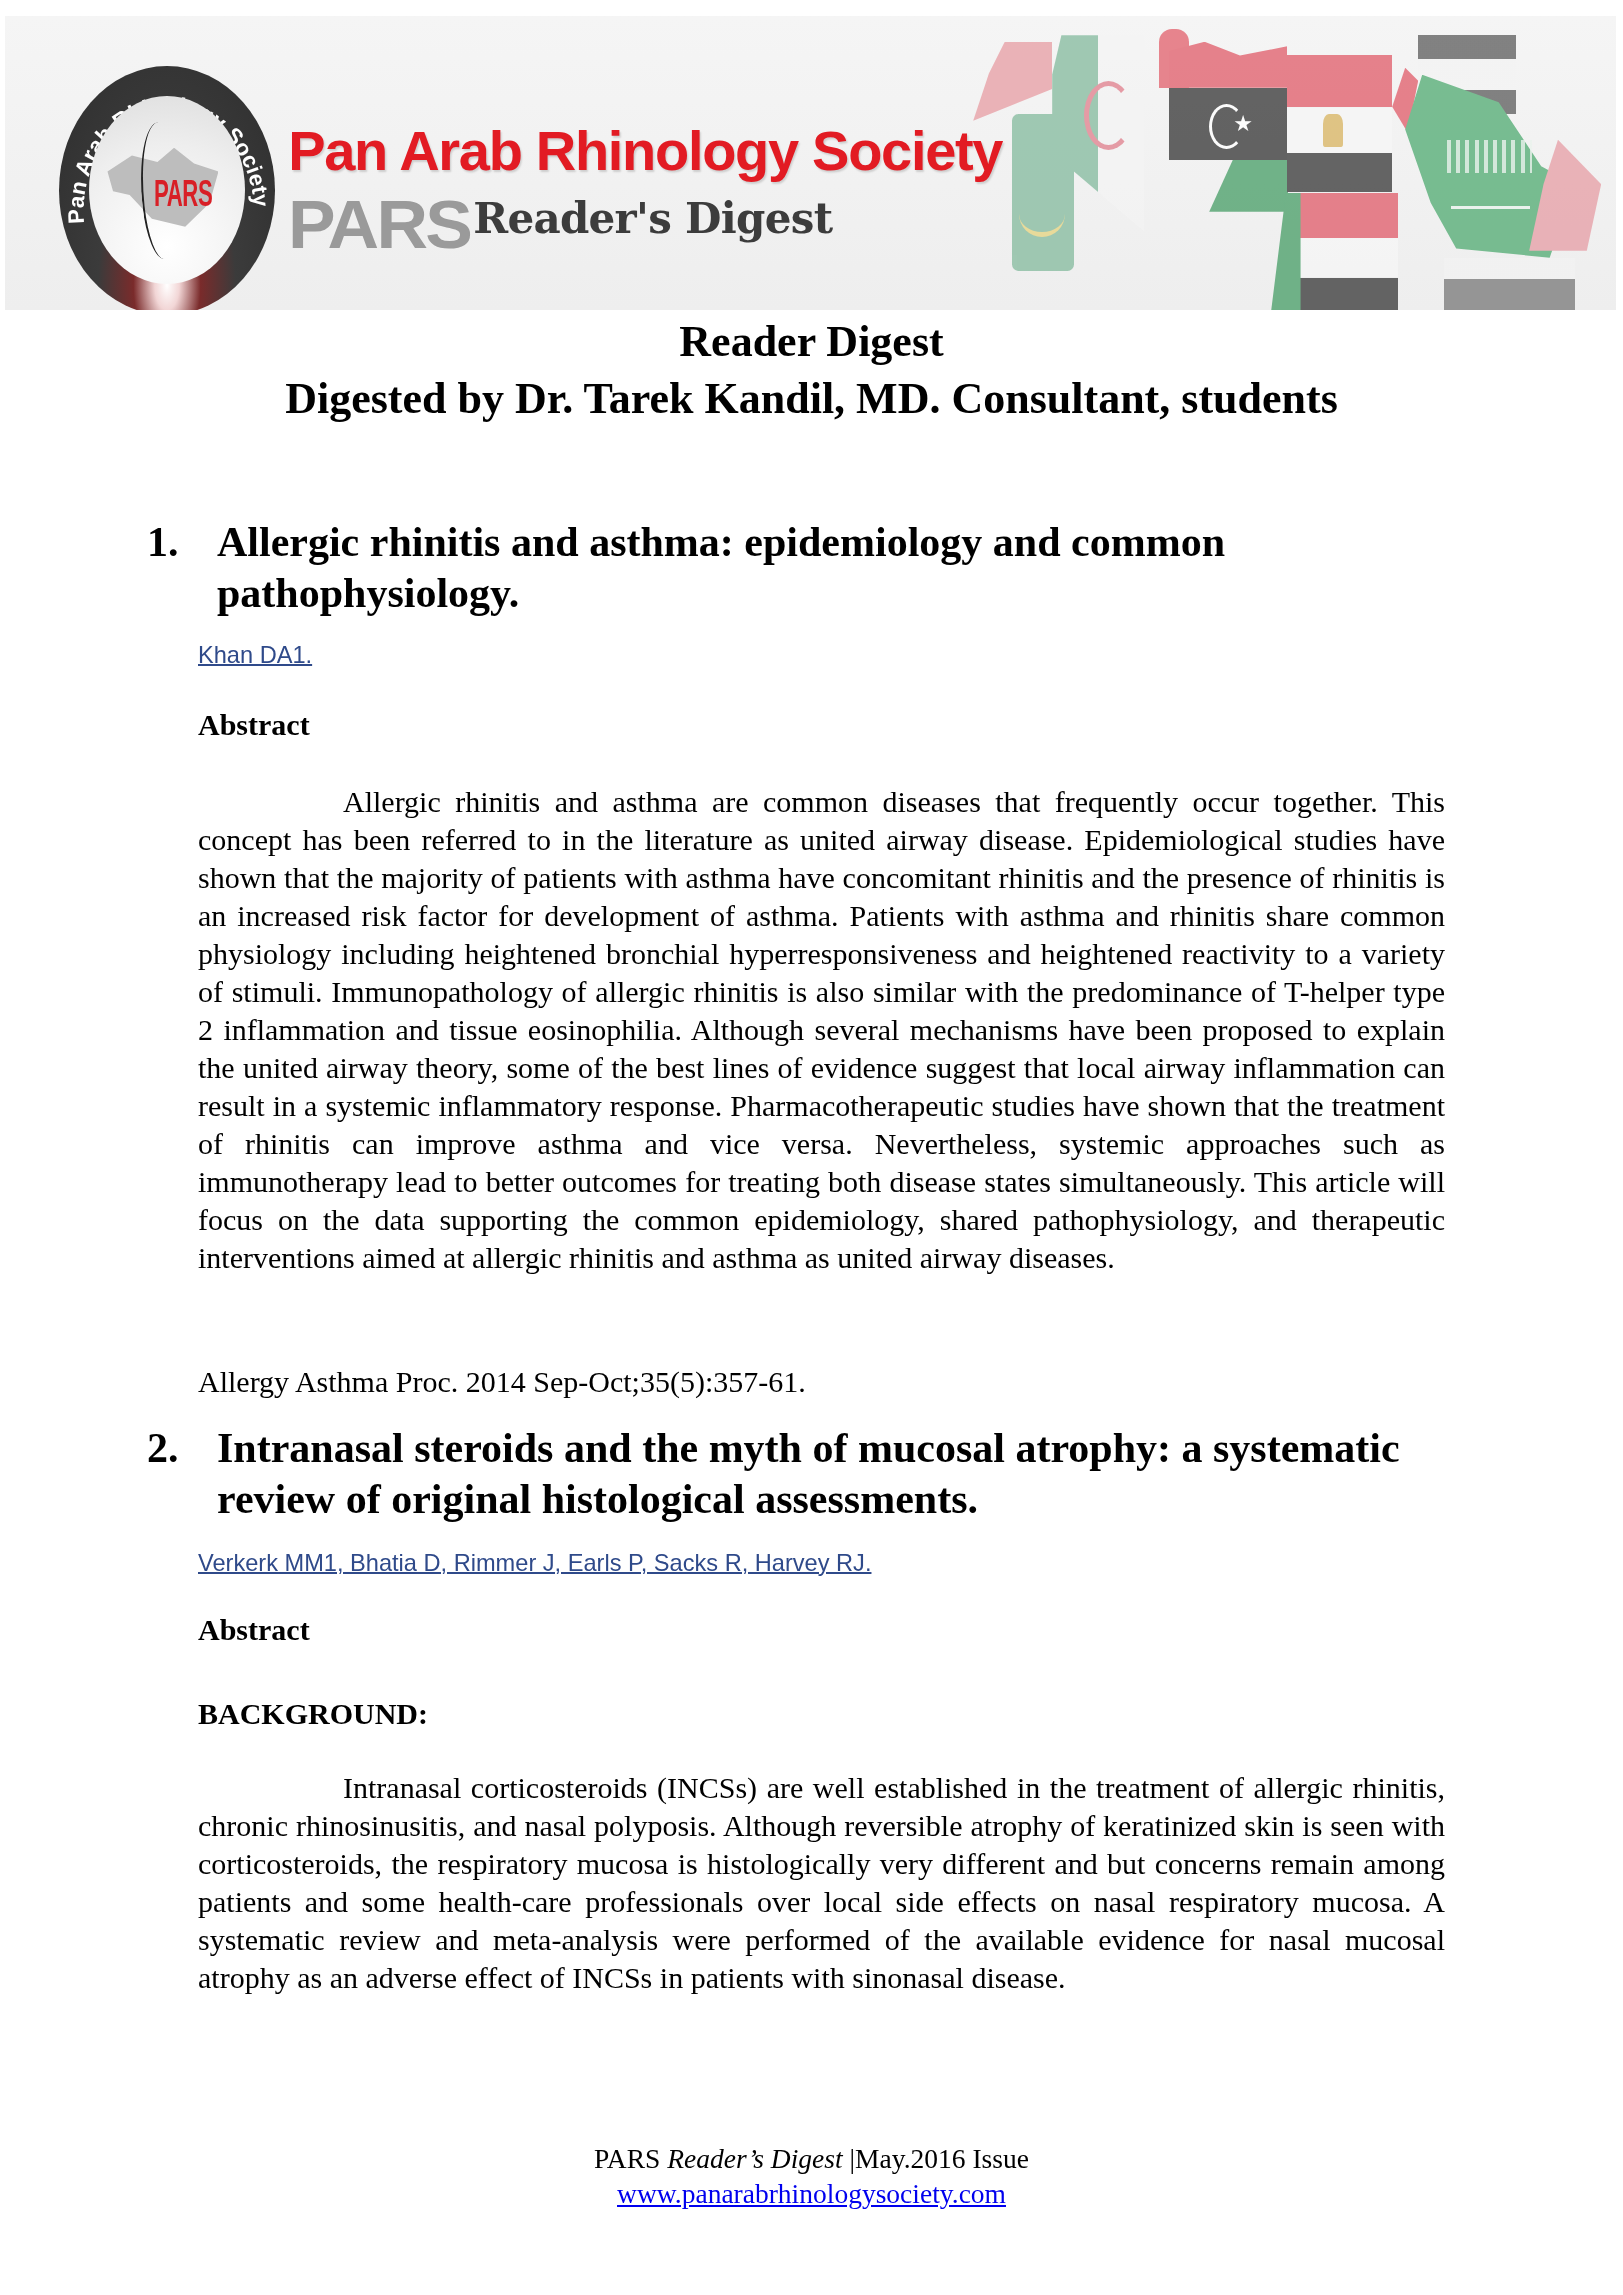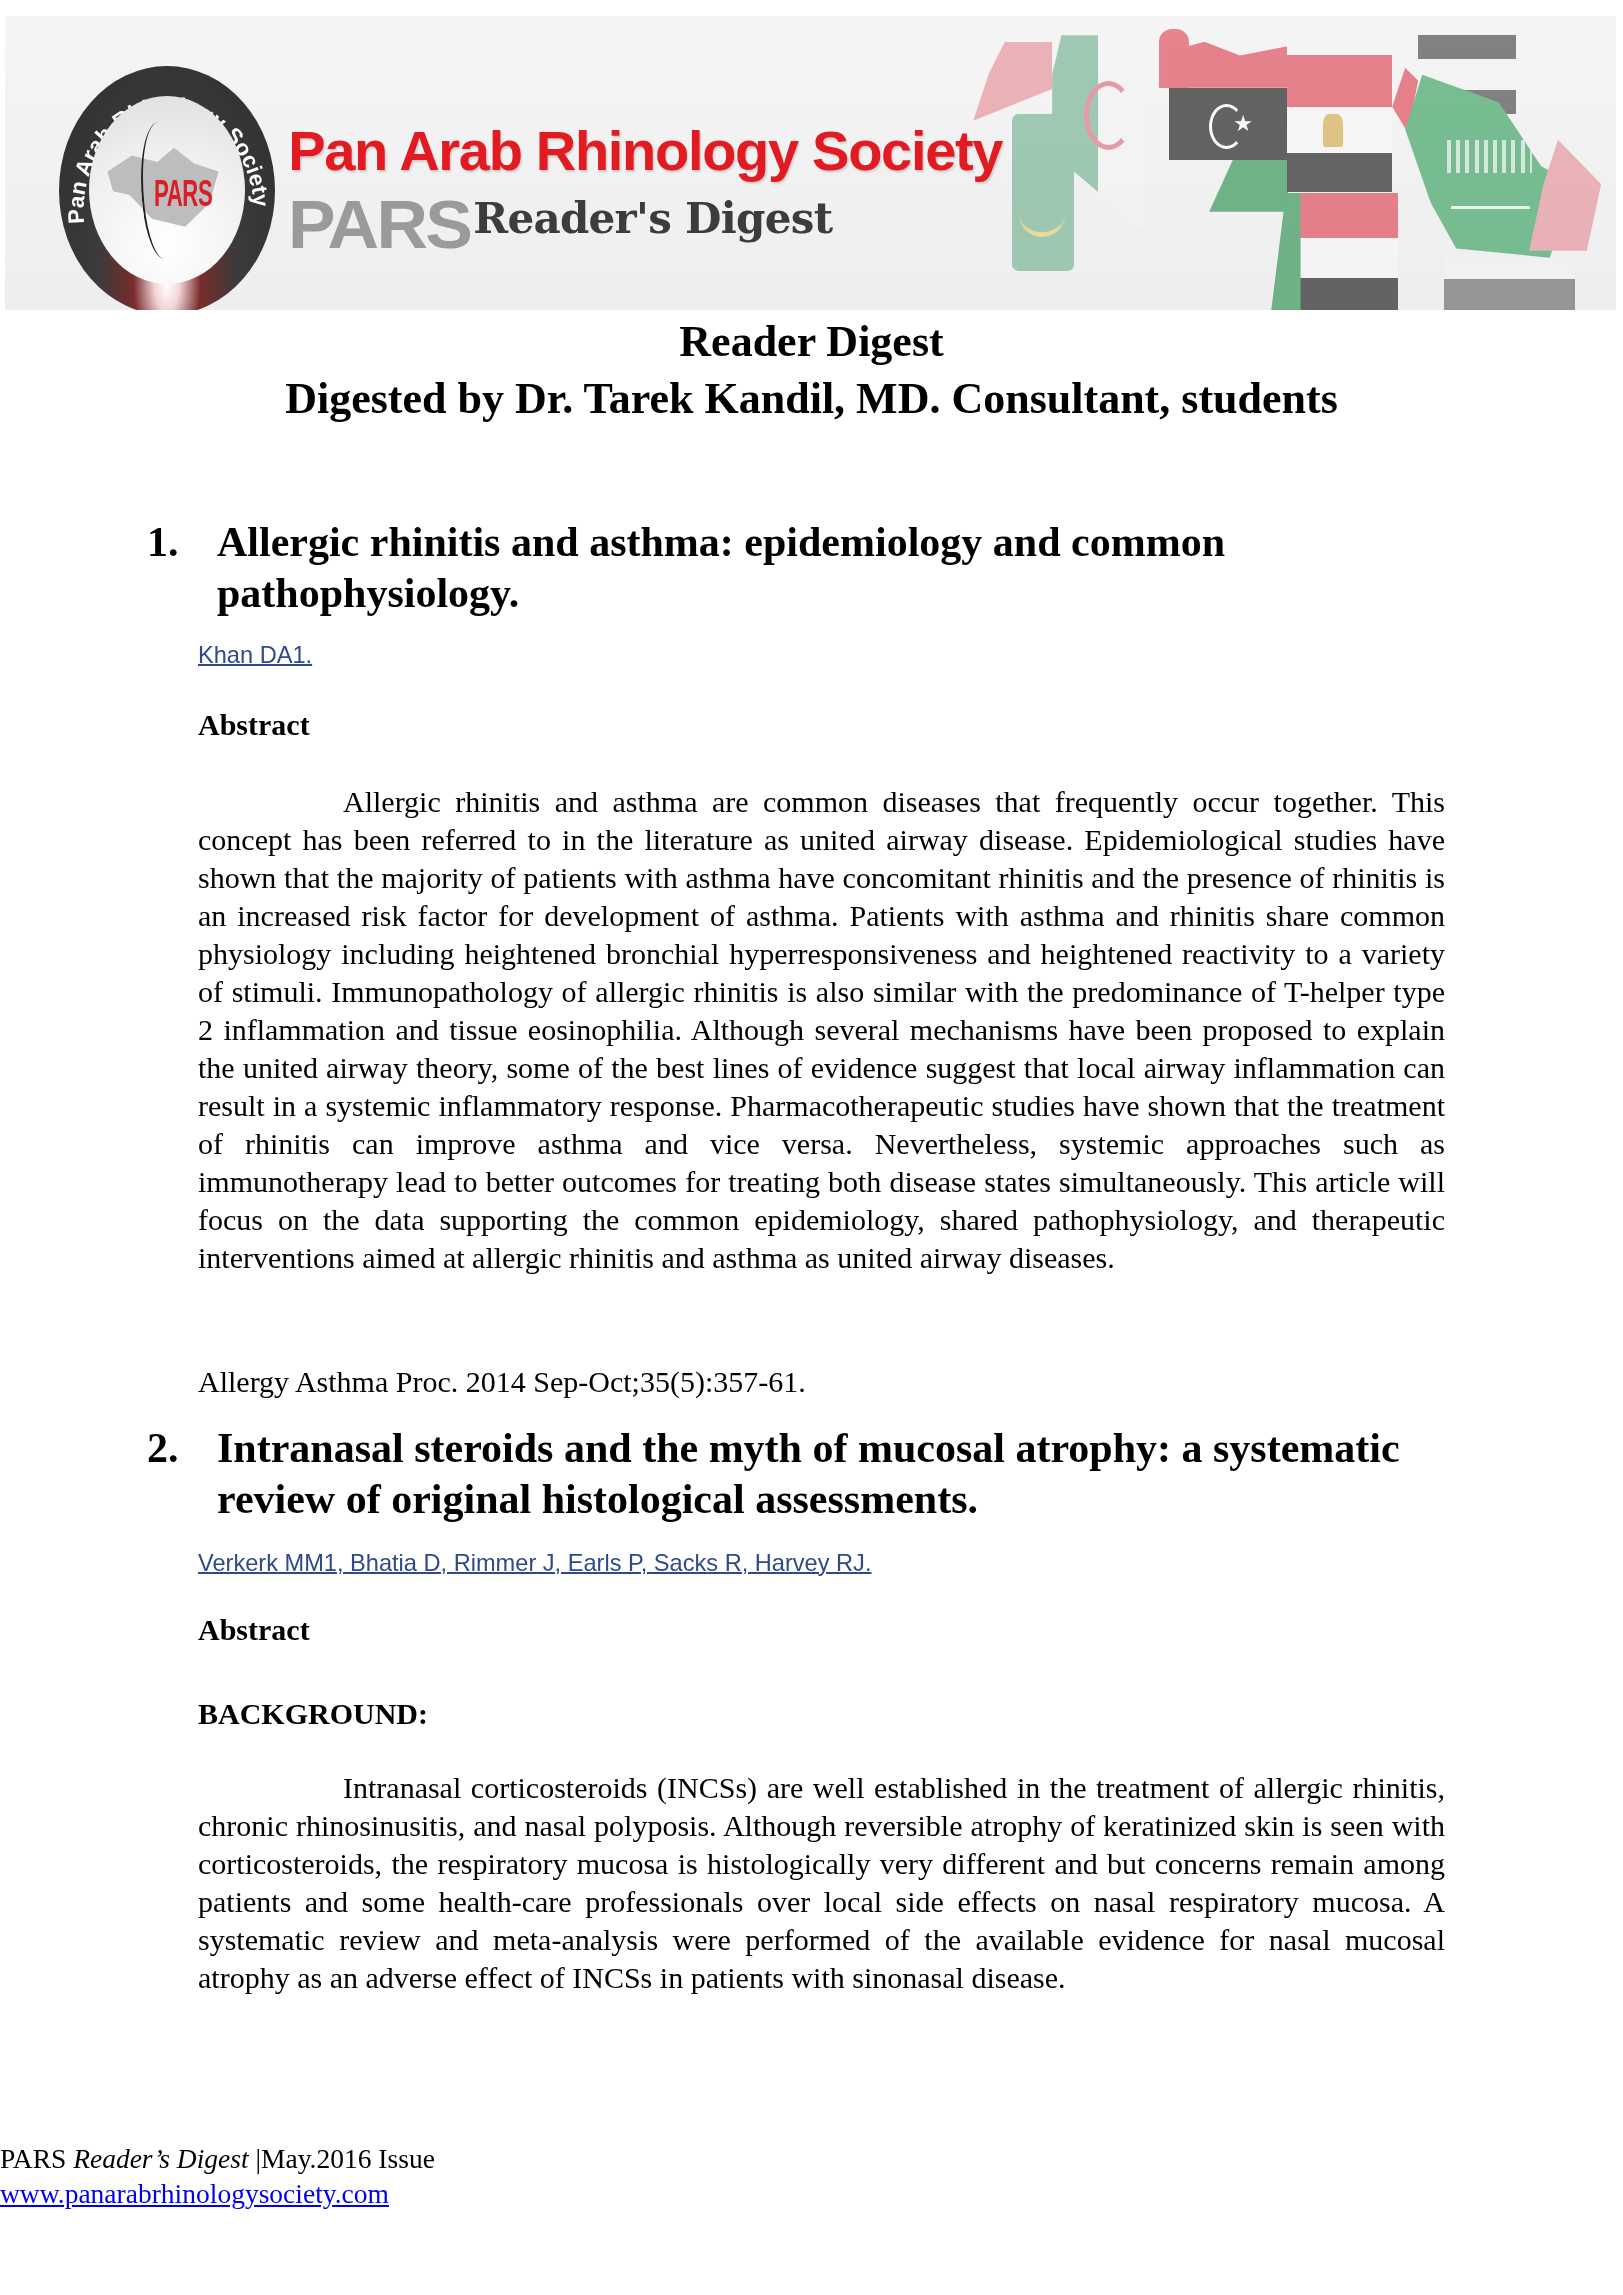--- a/index.html
+++ b/index.html
@@ -31,21 +31,21 @@
   .article-heading { position: absolute; left: 147px; width: 1309px; font-weight: bold; font-size: 42px; line-height: 51px; }
   .article-heading .num { position: absolute; left: 0; top: 0; }
   .article-heading .txt { display: block; margin-left: 70px; }
   .authors { position: absolute; left: 198px; font-family: "Liberation Sans", sans-serif; font-size: 23.6px; color: #2f4a8a; text-decoration: underline; text-decoration-thickness: 2px; cursor: pointer; margin-top: 12px; }
   .label { position: absolute; left: 198px; font-weight: bold; font-size: 30px; }
   .body-text { position: absolute; left: 198px; width: 1247px; font-size: 30px; line-height: 38px; text-align: justify; }
   .body-text p { margin: 0; text-indent: 145px; }
   .citation { position: absolute; left: 198px; font-size: 30px; }
 
   
-  .footer { position: absolute; left: 0; top: 2141px; width: 1623px; font-size: 27.5px; line-height: 35px; }
+  .footer { position: absolute; left: 0; top: 2141px; width: 1623px; text-align: center; font-size: 27.5px; line-height: 35px; }
   .footer .it { font-style: italic; }
   .footer a { color: #0000ee; text-decoration: underline; }
 </style>
 </head>
 <body>
 
 <div class="banner">
   <div class="logo-ring">
     <svg class="logo-arc-text" viewBox="0 0 330 380">
       <defs>

